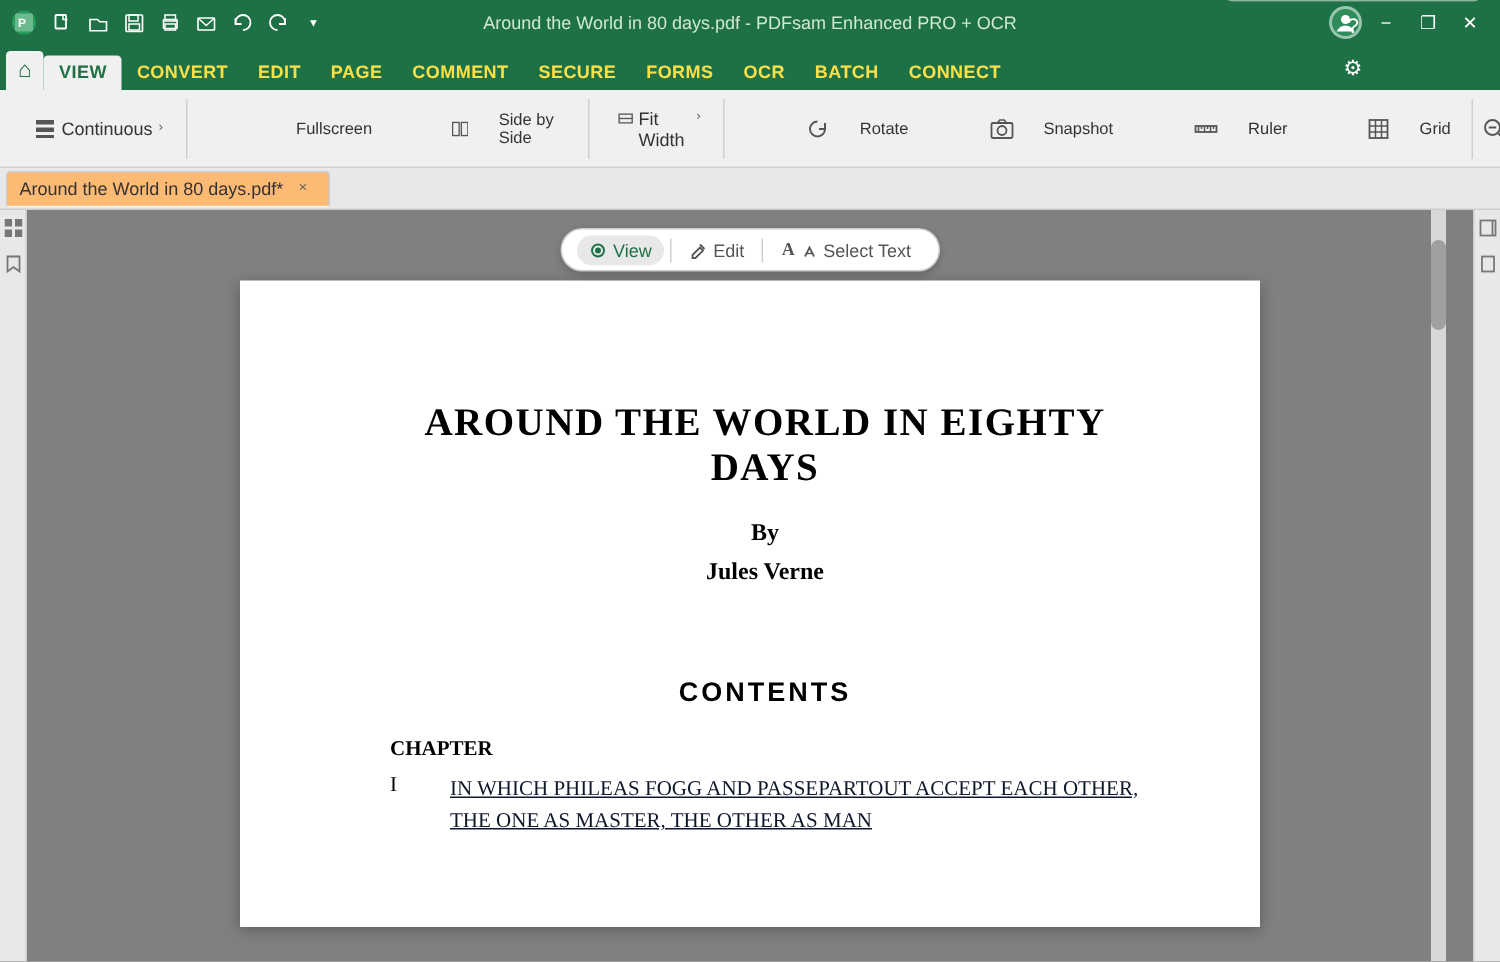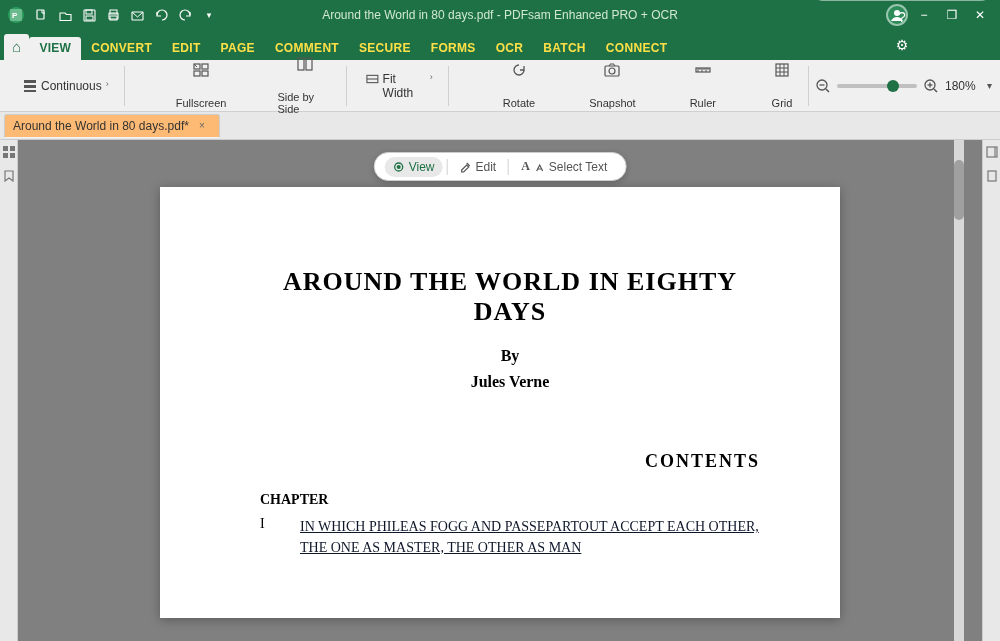--- a/index.html
+++ b/index.html
@@ -144,21 +144,20 @@
       display: flex;
       align-items: center;
       gap: 6px;
       padding: 0 8px;
       border-right: 1px solid #d0d0d0;
       height: 40px;
     }
     .ribbon-group:last-child { border-right: none; }
     .ribbon-btn {
       display: flex;
-      flex-direction: column;
       align-items: center;
       justify-content: center;
       gap: 20px;
       padding: 2px 6px;
       cursor: pointer;
       border-radius: 3px;
       font-size: 11px;
       color: #333;
       min-width: 36px;
       margin-left: 36px;
@@ -343,24 +342,24 @@
       font-weight: bold;
     }
     .pdf-author {
       text-align: center;
       font-size: 16px;
       font-family: 'Times New Roman', serif;
       margin-bottom: 60px;
       font-weight: bold;
     }
     .pdf-contents {
-      text-align: right;
+      text-align: center;
       font-size: 18px;
       font-weight: 900;
-      font-family: Liberation Serif, serif;
+      font-family: Liberation Sans, sans-serif;
       margin-bottom: 20px;
       letter-spacing: 2px;
     }
     .pdf-chapter-label {
       font-size: 14px;
       font-family: 'Times New Roman', serif;
       margin-bottom: 8px;
       font-weight: bold;
     }
     .pdf-chapter-row {

